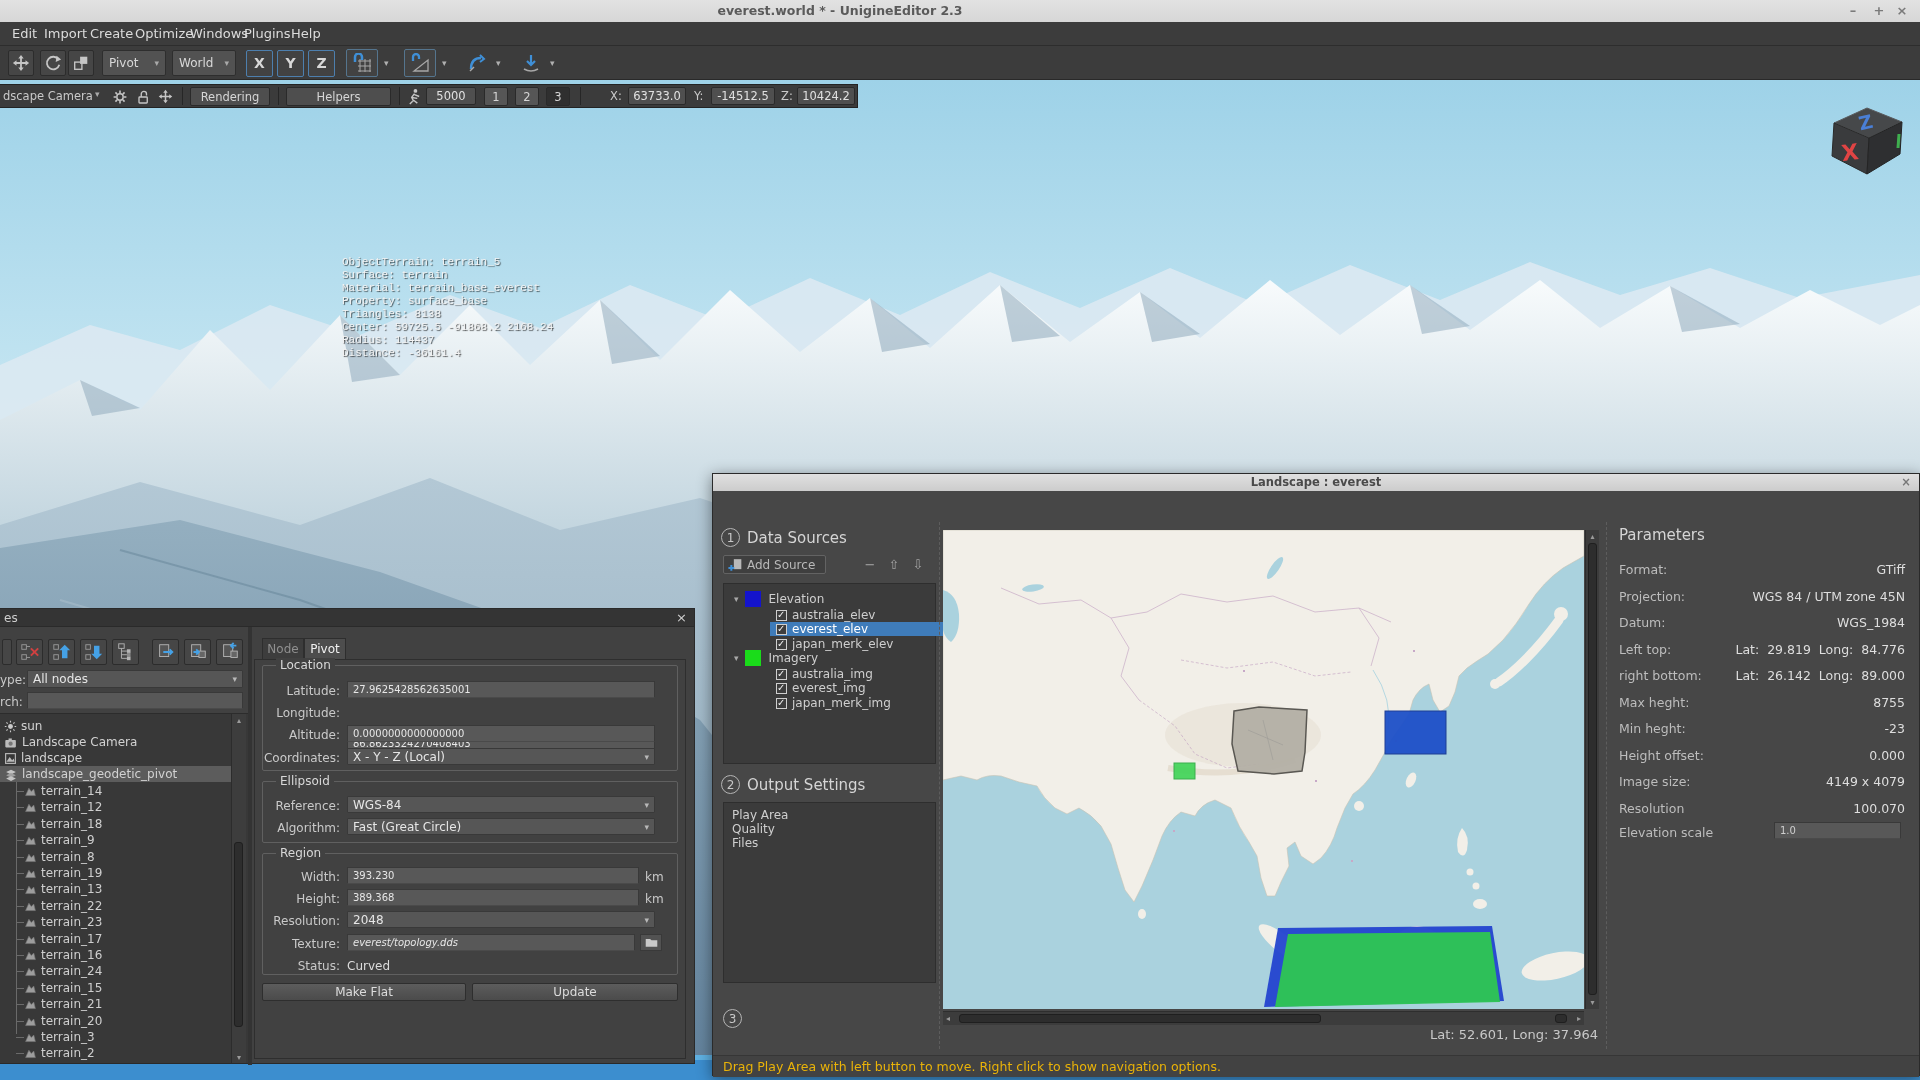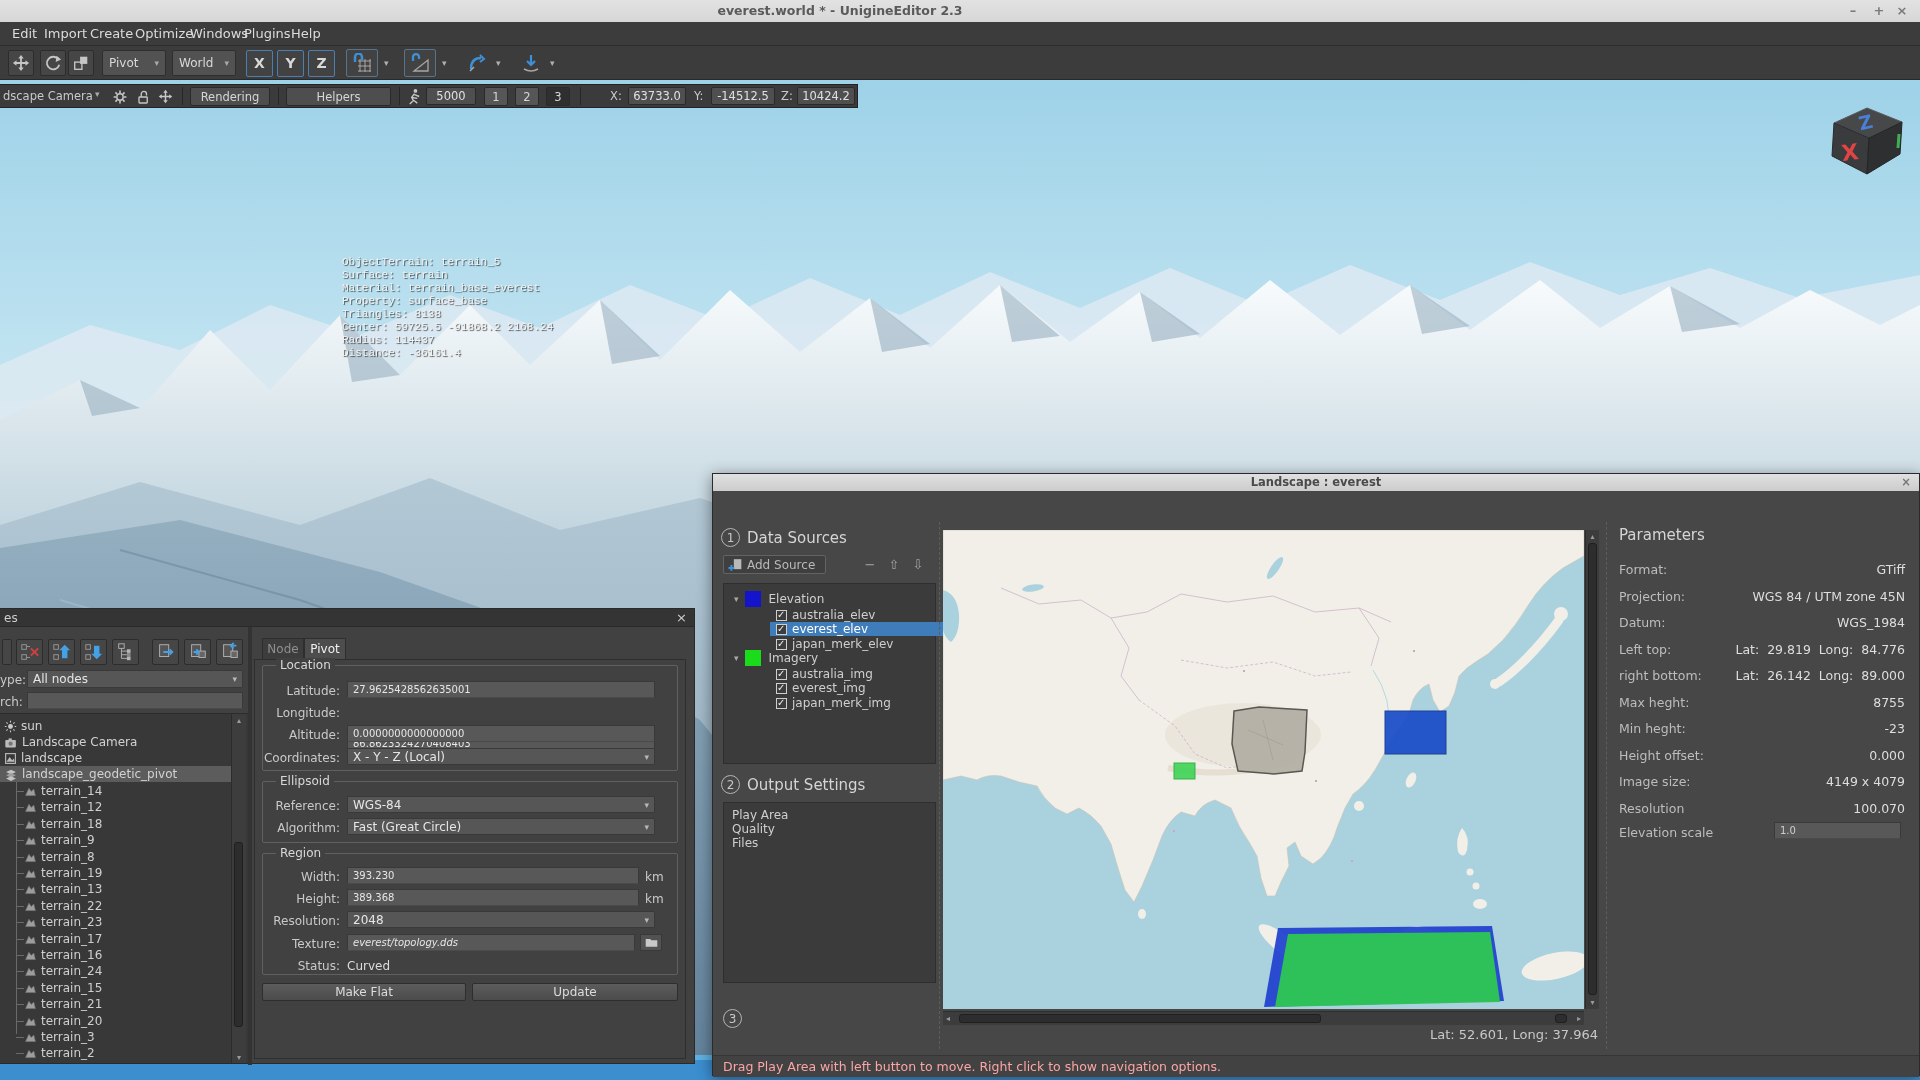--- a/index.html
+++ b/index.html
@@ -82,21 +82,21 @@
   .stepcircle{position:absolute;width:19px;height:19px;border:1.5px solid #b4b4b4;border-radius:50%;
     color:#c8c8c8;font-size:12px;text-align:center;line-height:19px;}
   .secttitle{position:absolute;color:#d5d5d5;font-size:15px;}
   .dbox{position:absolute;left:10px;width:213px;background:#3b3b3b;border:1px solid #2e2e2e;}
   .dtree-row{position:absolute;height:14px;line-height:14px;color:#cfcfcf;font-size:12px;
     display:flex;align-items:center;white-space:nowrap;}
   .cb{position:relative;width:11px;height:11px;border:1px solid #cfcfcf;background:#3d3d3d;
     flex:0 0 auto;margin-right:5px;}
   .cb span{position:absolute;left:0px;top:-3px;color:#efefef;font-size:10px;}
   .dlg-status{position:absolute;left:0;top:581px;width:100%;height:22px;background:#424242;
-    border-top:1px solid #363636;color:#fca5a5;font-size:12.5px;line-height:22px;}
+    border-top:1px solid #363636;color:#eab308;font-size:12.5px;line-height:22px;}
   .prow{position:absolute;left:0;width:100%;height:18px;}
   .plbl{position:absolute;left:8px;color:#bdbdbd;font-size:12.5px;}
   .pval{position:absolute;right:12px;color:#dedede;font-size:12.5px;white-space:pre;}
   .mapwrap{position:absolute;left:230px;top:56px;width:641px;height:479px;background:#aad2de;overflow:hidden;}
   .vsep{position:absolute;top:48px;height:527px;width:0;border-left:1px dashed #5d5d5d;}
   .genbtn{position:absolute;left:36px;top:516px;width:190px;height:56px;background:linear-gradient(#5b5b5b,#4a4a4a);
     border:1px solid #2d2d2d;border-radius:3px;display:flex;align-items:center;color:#dadada;font-size:16px;}
   .addsrc{position:absolute;left:10px;top:81px;width:103px;height:19px;background:#3f3f3f;
     border:1px solid #636363;border-radius:2px;color:#b9b9b9;font-size:12px;display:flex;align-items:center;gap:4px;padding:0 4px;}
   .mini{position:absolute;top:83px;color:#a2a2a2;font-size:13px;width:18px;height:16px;text-align:center;line-height:16px;}

